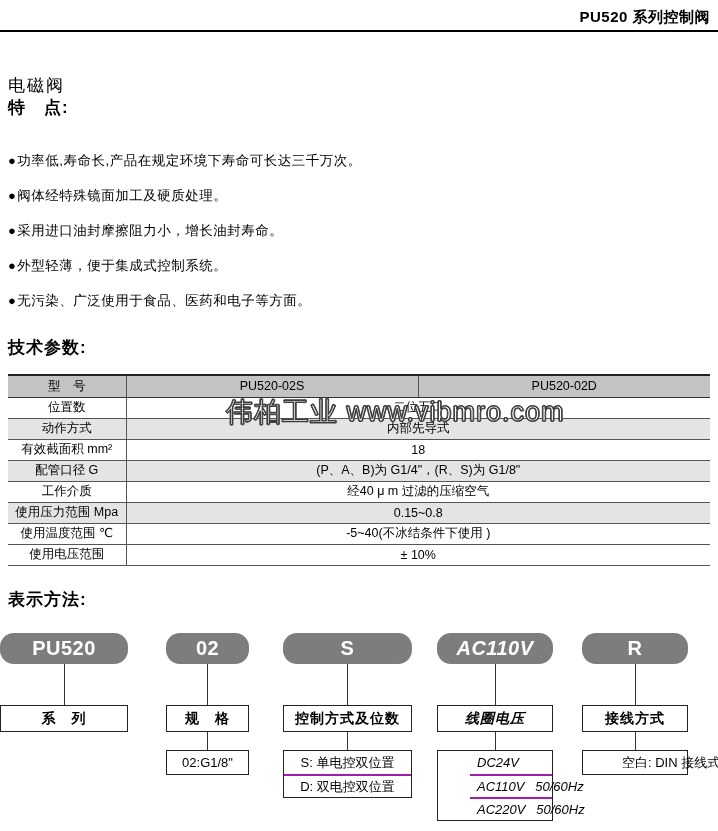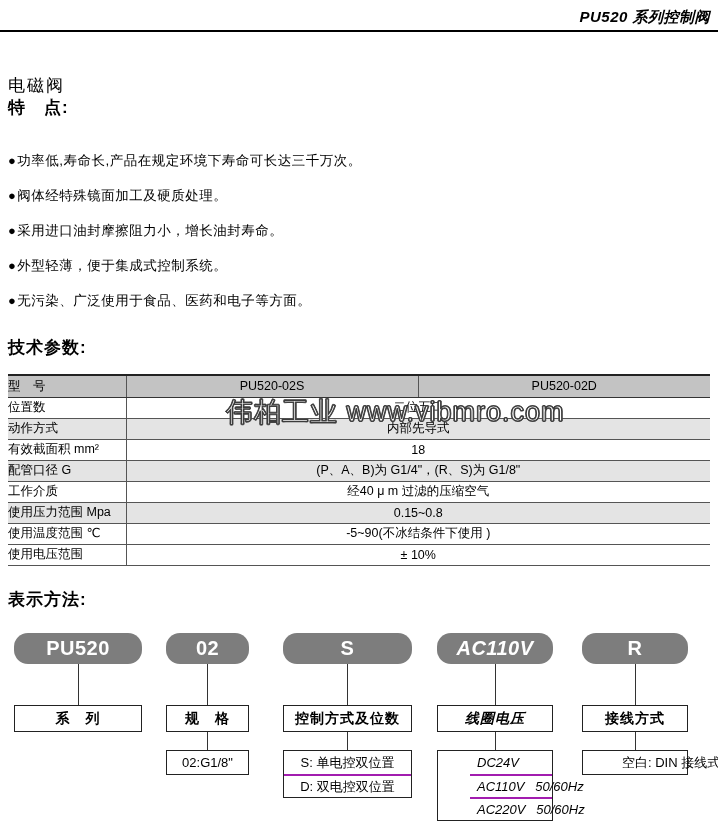--- a/index.html
+++ b/index.html
@@ -1,50 +1,50 @@
 <!DOCTYPE html>
 <html><head>
 <meta charset="utf-8">
 <style>
   * { box-sizing: border-box; margin: 0; padding: 0; }
   body { background:#fff; font-family:"Liberation Sans","DejaVu Sans",sans-serif; color:#000; }
   .page { position:relative; width:718px; height:831px; background:#fff; overflow:hidden; }
 
   
-  .doc-title { position:absolute; top:8px; right:8px; font-size:15px; font-weight:bold; letter-spacing:.5px;font-style:italic; }
+  .doc-title { position:absolute; top:8px; right:8px; font-size:15px; font-weight:bold; letter-spacing:.5px; }
   .doc-rule { position:absolute; top:30px; left:0; width:718px; height:2px; background:#000; }
 
   .page-title { position:absolute; top:56px; left:8px; font-size:17px; font-weight:normal; letter-spacing:2px;margin-top:18px; }
   .sec-heading { position:absolute; left:8px; font-size:17px; font-weight:bold; letter-spacing:1px; }
   .features-heading { top:96px; }
   .tech-heading { top:336px; }
   .method-heading { top:588px; }
 
   
   .features { position:absolute; top:150px; left:8px; list-style:none; }
   .features li { height:22px; line-height:22px; margin-bottom:13px; font-size:13.5px; letter-spacing:.5px; }
   .features .bullet { font-size:13px; margin-right:1px; }
 
   
   .params-table { position:absolute; top:374px; left:8px; width:702px; border-collapse:collapse; table-layout:fixed; }
   .params-table td { font-size:12.5px; height:21px; padding:0; border-bottom:1px solid #555; }
   .params-table tr.head td { background:#c3c3c3; height:22px; border-top:2px solid #222; border-bottom:1px solid #333; }
-  .params-table td.lbl { width:118px; text-align:left; border-right:1px solid #555; }
+  .params-table td.lbl { width:118px; text-align:center; border-right:1px solid #555; }
   .params-table td.v { text-align:center; }
   .params-table tr.head td.v { border-right:1px solid #555; }
   .params-table tr.head td.v:last-child { border-right:none;margin-top:32px; }
   .params-table tr.shade td { background:#e4e4e4; }
 
   .watermark { position:absolute; top:394px; left:226px; font-size:27px; font-weight:normal;
     letter-spacing:1px; white-space:pre; color:#fff; -webkit-text-stroke:1.2px #3c3c3c;
     text-shadow:1px 0 0 #4a4a4a,-1px 0 0 #4a4a4a,0 1px 0 #4a4a4a,0 -1px 0 #4a4a4a; z-index:5; }
 
   
   .col { position:absolute; top:633px; display:flex; flex-direction:column; align-items:center; }
-  .c1 { left:14px;   width:128px; }
+  .c1 { left:0;   width:128px; }
   .c2 { left:166px; width:83px;justify-content:center;  }
   .c3 { left:283px; width:129px; }
   .c4 { left:437px; width:116px;font-style:italic; }
   .c5 { left:582px; width:106px; }
   .code-box { width:100%; height:31px; background:#7d7d7d; border-radius:14px;
     color:#fff; font-size:20px; font-weight:bold; display:flex; align-items:center; justify-content:center; letter-spacing:.5px; }
   .vline { width:1px; background:#333; }
   .v1 { height:41px; }
   .v2 { height:18px; }
   .label-box { width:100%; height:27px; border:1px solid #222; background:#fff;
@@ -102,21 +102,21 @@
     <tr>
       <td class="lbl">工作介质</td>
       <td class="v" colspan="2">经40 μ m 过滤的压缩空气</td>
     </tr>
     <tr class="shade">
       <td class="lbl">使用压力范围 Mpa</td>
       <td class="v" colspan="2">0.15~0.8</td>
     </tr>
     <tr>
       <td class="lbl">使用温度范围 ℃</td>
-      <td class="v" colspan="2">-5~90(不冰结条件下使用 )</td>
+      <td class="v" colspan="2">-5~40(不冰结条件下使用 )</td>
     </tr>
     <tr>
       <td class="lbl">使用电压范围</td>
       <td class="v" colspan="2">± 10%</td>
     </tr>
   </tbody>
     </table>
 
   <div class="watermark">伟柏工业 www.vibmro.com</div>
 

